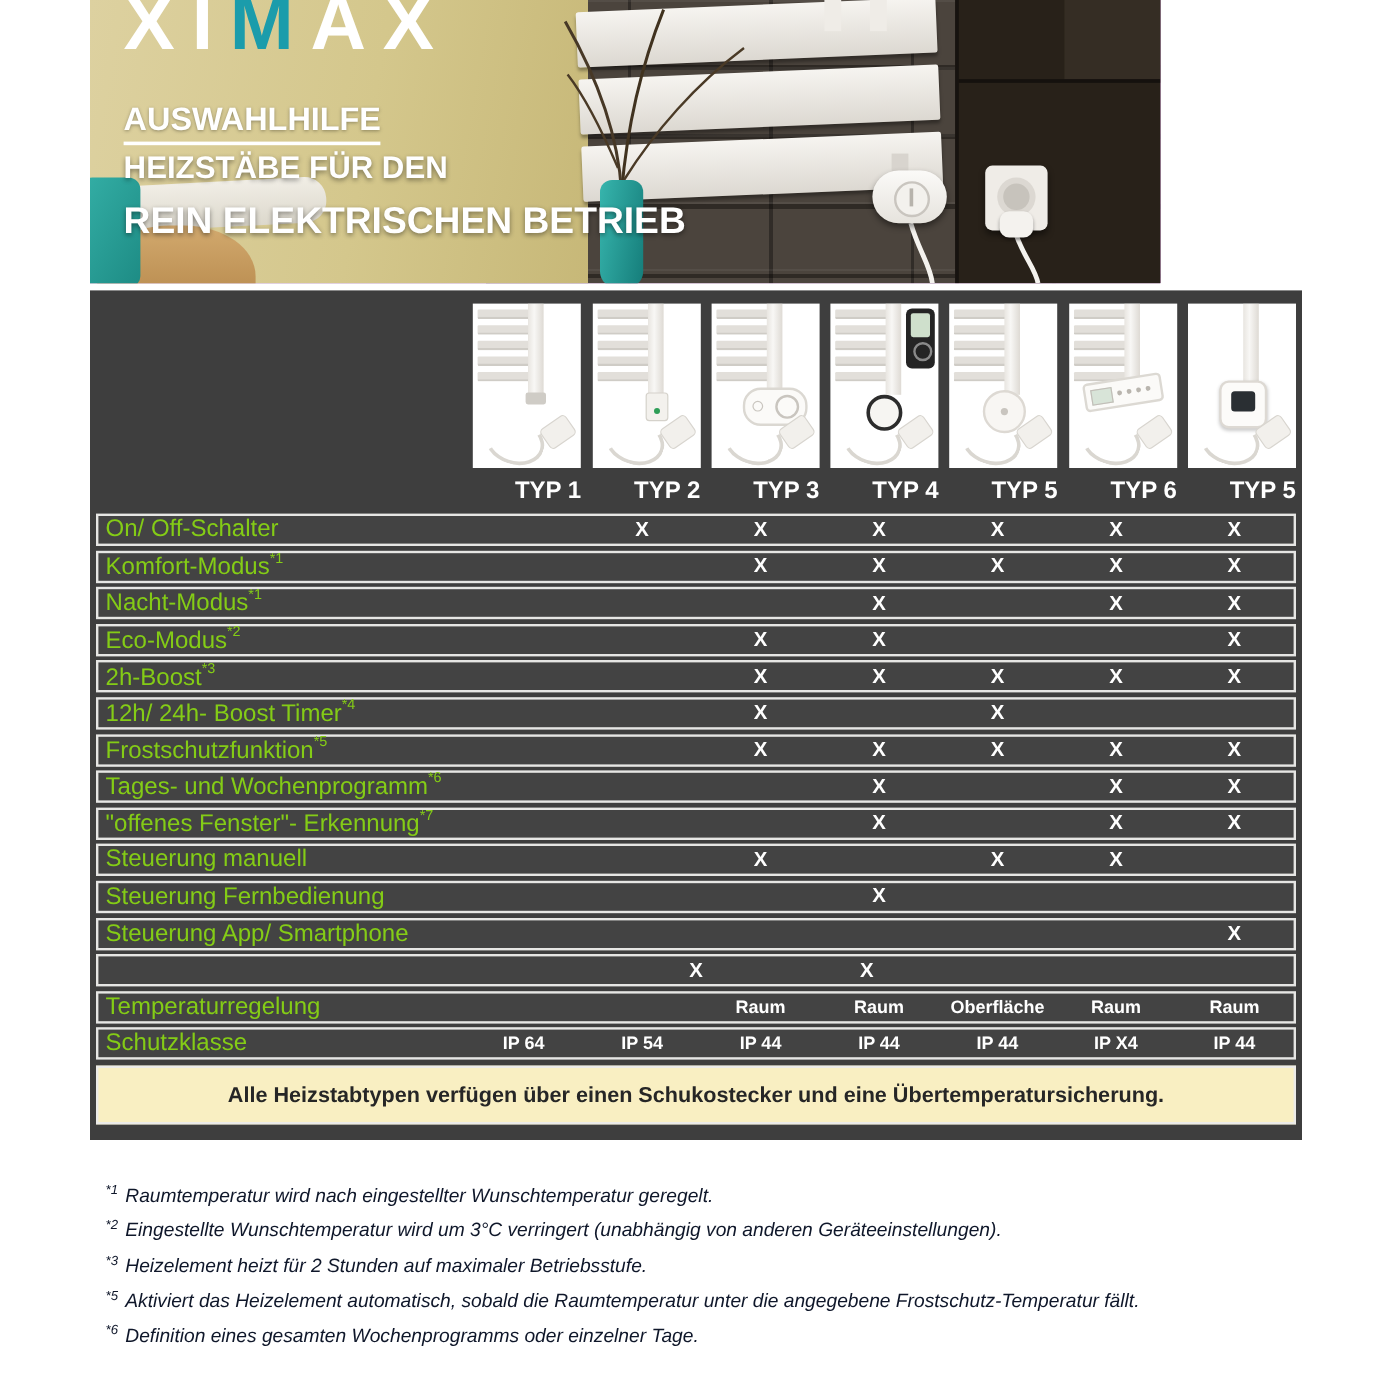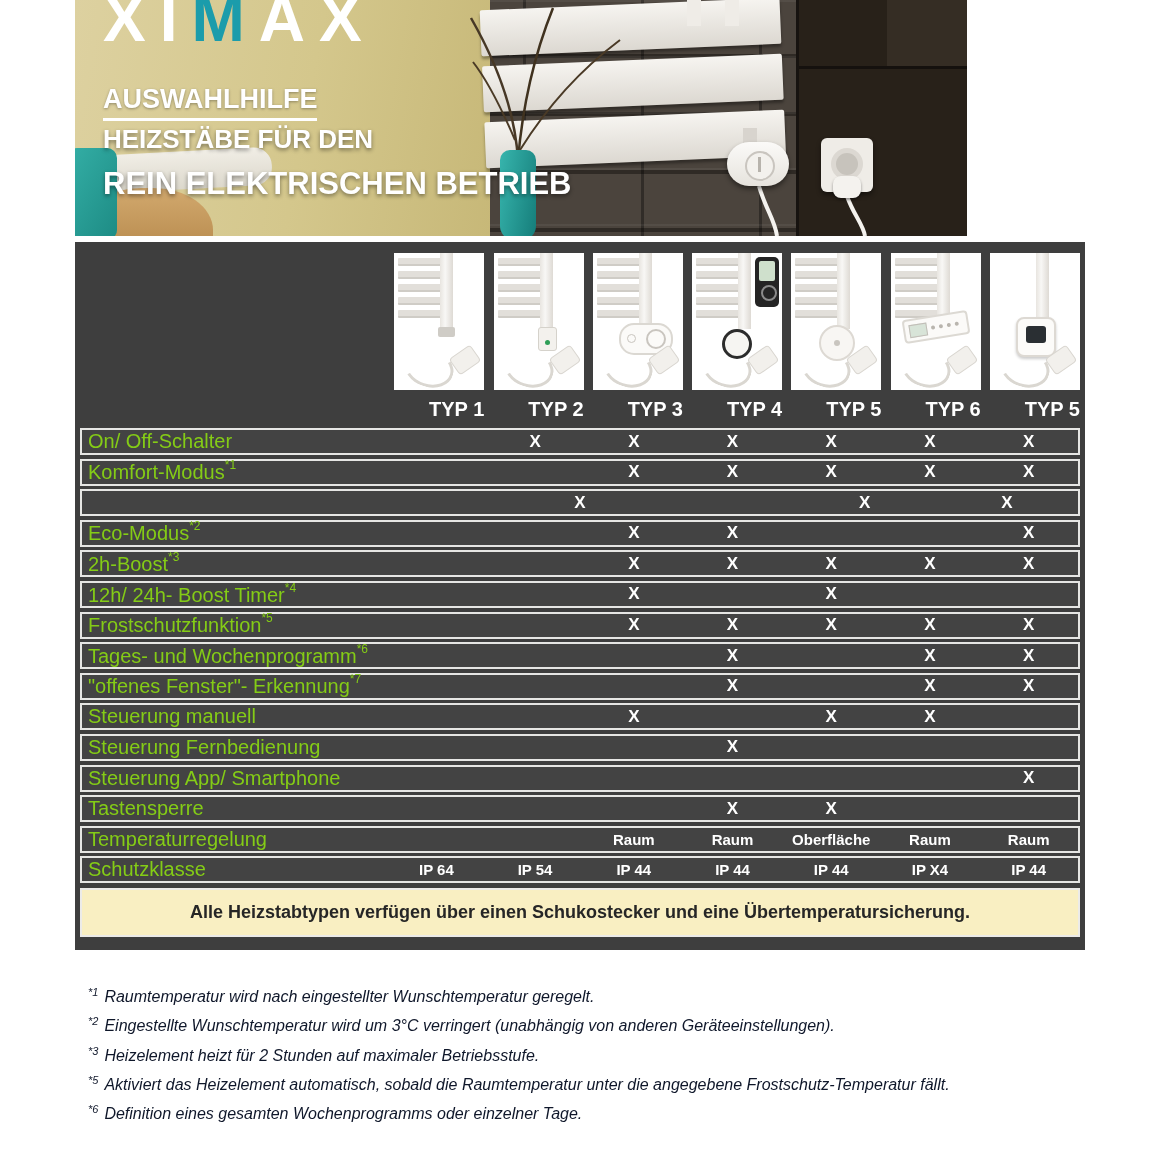--- a/index.html
+++ b/index.html
@@ -281,20 +281,21 @@
         <div class="feature-label">Komfort-Modus<sup>*1</sup></div>
         <div class="cell val"></div>
         <div class="cell val"></div>
         <div class="cell x">X</div>
         <div class="cell x">X</div>
         <div class="cell x">X</div>
         <div class="cell x">X</div>
         <div class="cell x">X</div>
       </div>
       <div class="feature-row">
+        <div class="feature-label">Nacht-Modus<sup>*1</sup></div>
         <div class="cell val"></div>
         <div class="cell val"></div>
         <div class="cell val"></div>
         <div class="cell x">X</div>
         <div class="cell val"></div>
         <div class="cell x">X</div>
         <div class="cell x">X</div>
       </div>
       <div class="feature-row">
         <div class="feature-label">Eco-Modus<sup>*2</sup></div>
@@ -380,21 +381,20 @@
         <div class="feature-label">Steuerung App/ Smartphone</div>
         <div class="cell val"></div>
         <div class="cell val"></div>
         <div class="cell val"></div>
         <div class="cell val"></div>
         <div class="cell val"></div>
         <div class="cell val"></div>
         <div class="cell x">X</div>
       </div>
       <div class="feature-row">
-        <div class="feature-label">Tastensperre</div>
         <div class="cell val"></div>
         <div class="cell val"></div>
         <div class="cell val"></div>
         <div class="cell x">X</div>
         <div class="cell x">X</div>
         <div class="cell val"></div>
         <div class="cell val"></div>
       </div>
       <div class="feature-row">
         <div class="feature-label">Temperaturregelung</div>

